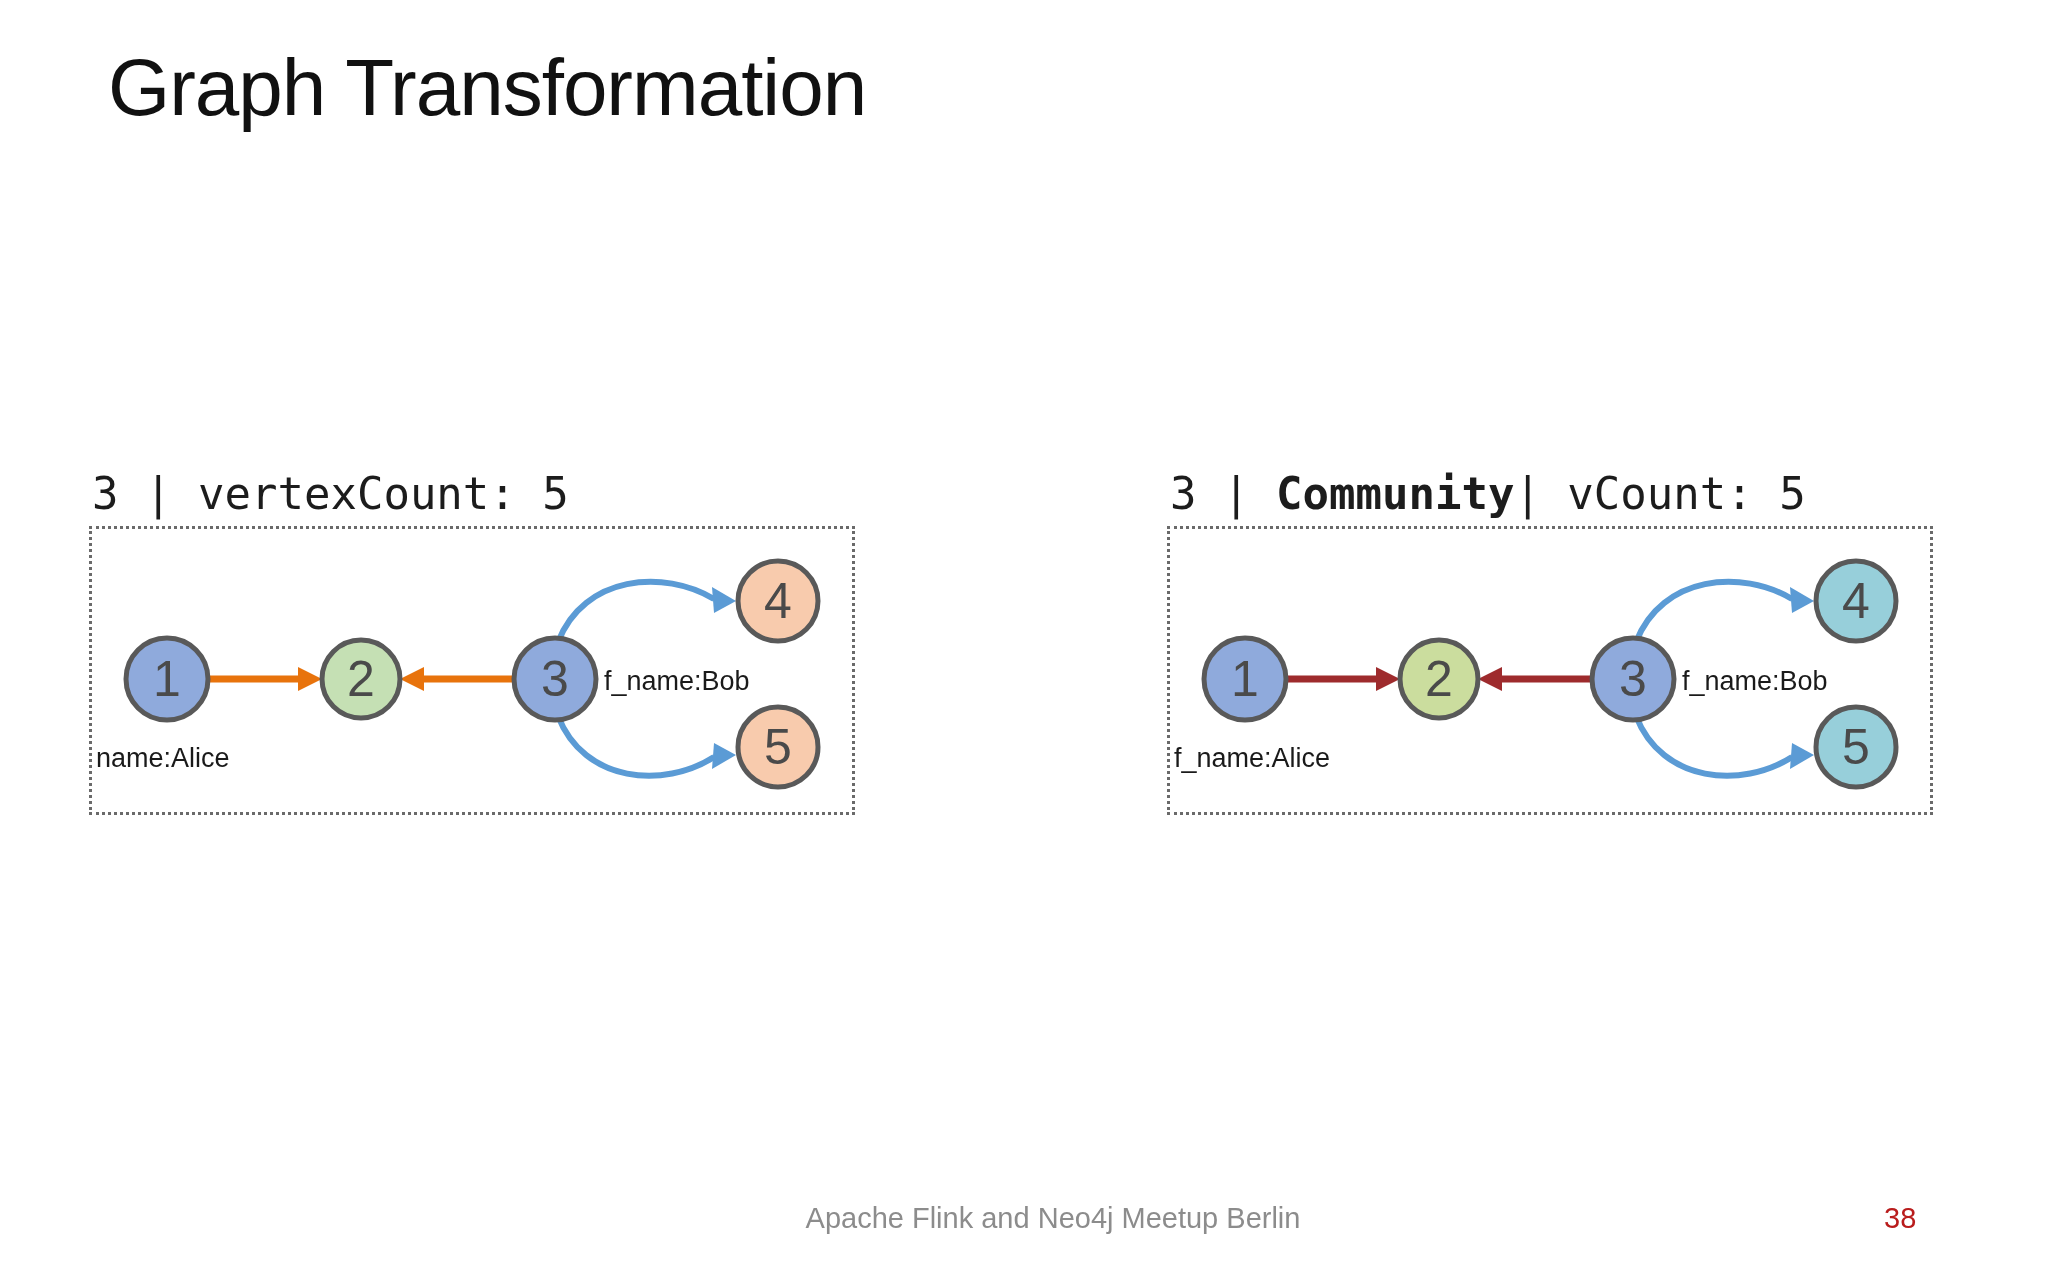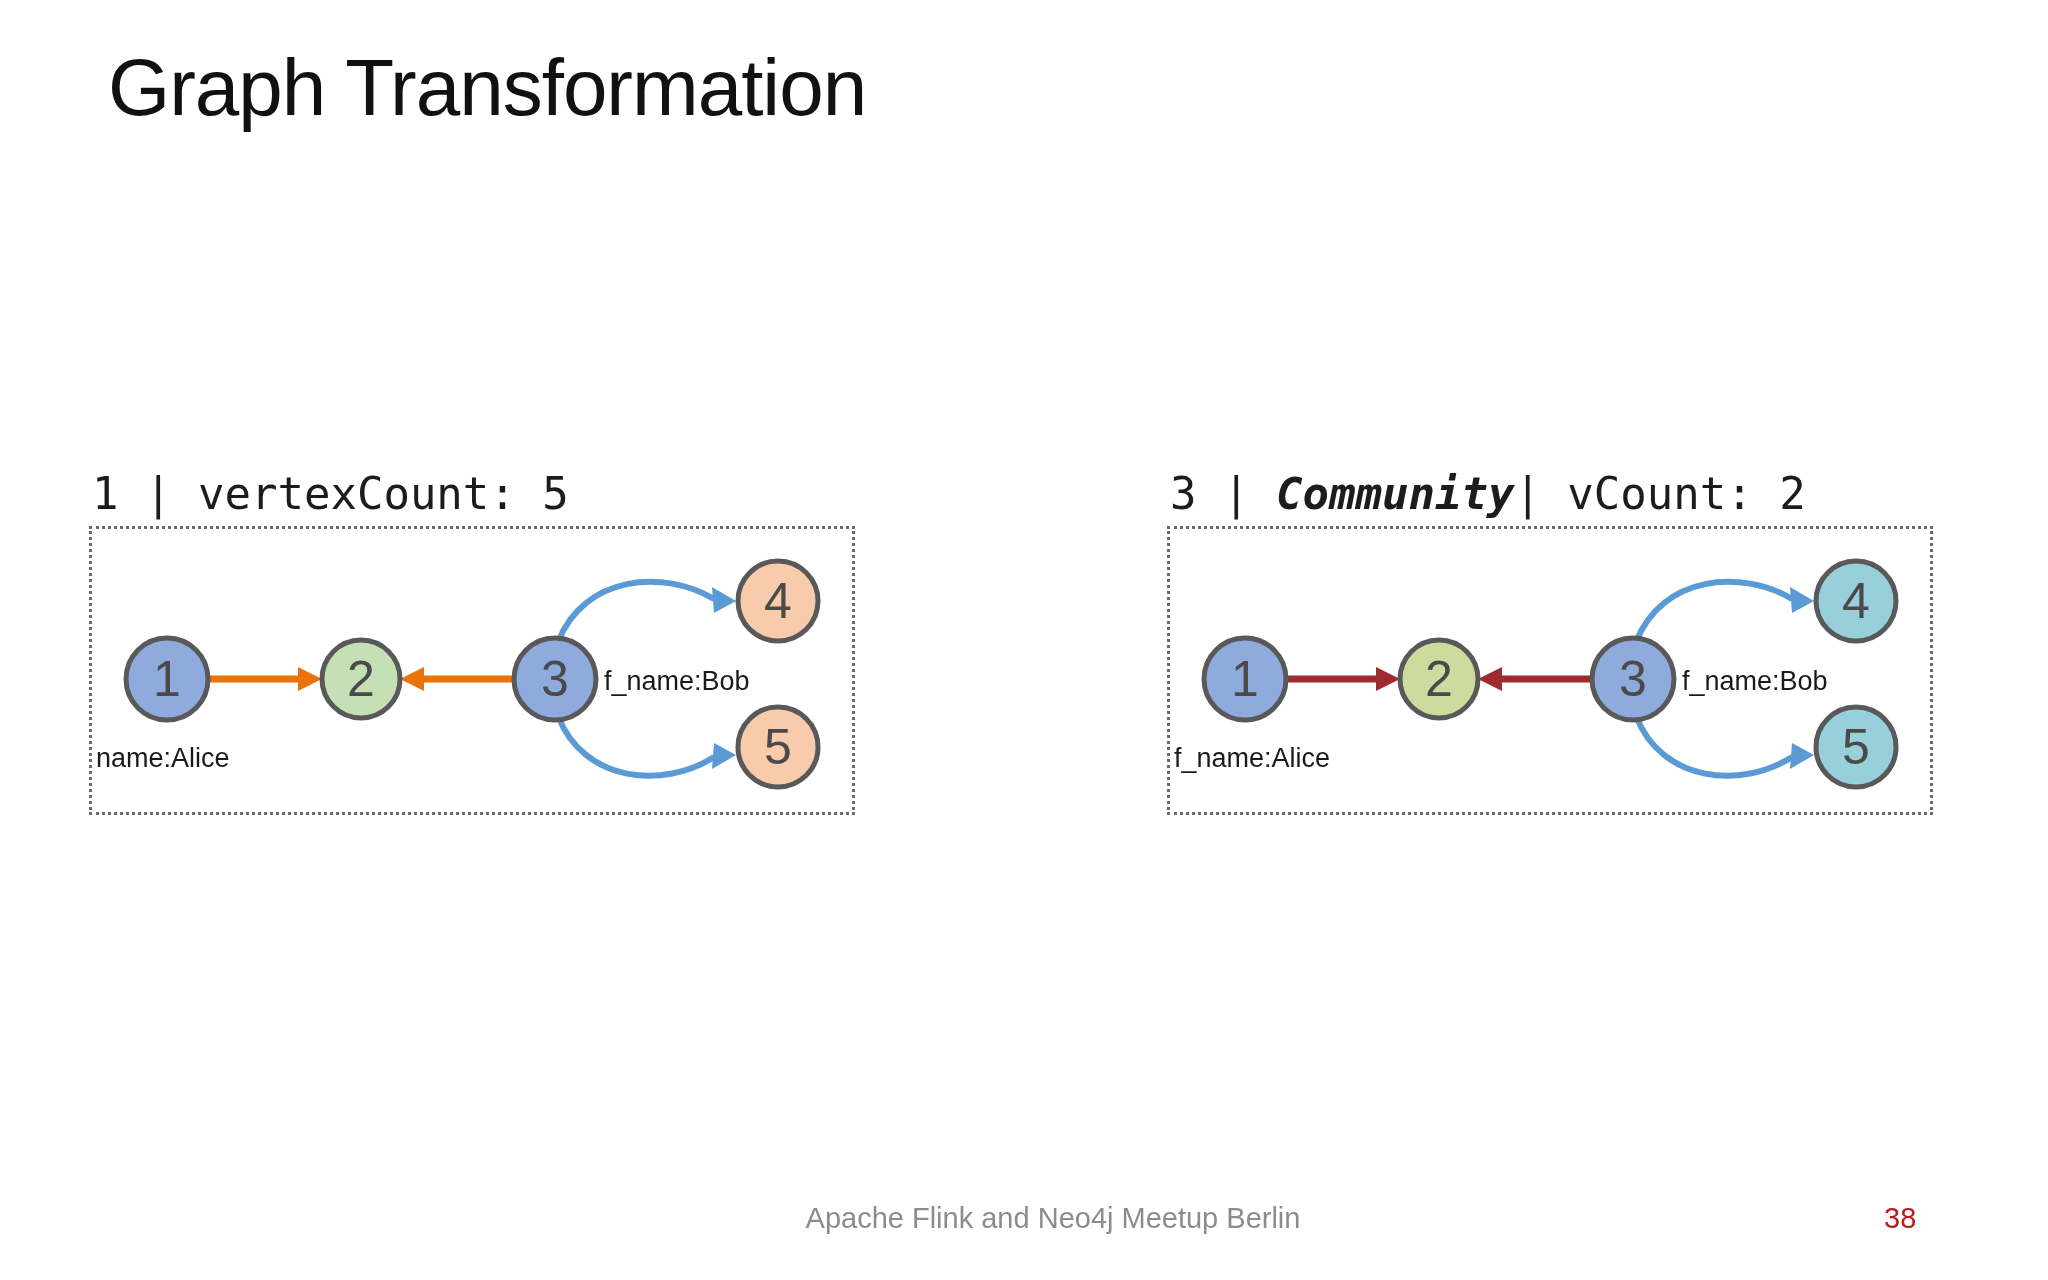--- a/index.html
+++ b/index.html
@@ -4,44 +4,44 @@
 <style>
   html,body{margin:0;padding:0;background:#ffffff;}
   .slide{position:relative;width:2048px;height:1280px;background:#ffffff;overflow:hidden;
          font-family:"Liberation Sans",sans-serif;border-radius:20px;}
   .title{position:absolute;left:108px;top:42px;font-size:80px;letter-spacing:-1px;
          color:#111111;font-weight:500;}
   .hdr{position:absolute;top:468px;font-family:"DejaVu Sans Mono","Liberation Mono",monospace;
        font-size:44px;color:#1c1c1c;white-space:pre;}
   .hdr-left{left:92px;}
   .hdr-right{left:1170px;}
-  .hdr .bold{font-weight:bold;font-style:italic;}
+  .hdr .bold{font-weight:bold;}
   .gbox{position:absolute;top:526px;width:766px;height:289px;border:3px dotted #6a6a6a;
         box-sizing:border-box;}
   .gbox-left{left:89px;}
   .gbox-right{left:1167px;}
   .graph-svg{position:absolute;left:0;top:0;width:760px;height:283px;}
   .node-label{font-family:"Liberation Sans",sans-serif;font-size:50px;fill:#4a4a4a;}
   .anno{font-family:"Liberation Sans",sans-serif;font-size:27px;fill:#1a1a1a;}
   .udf-wrap{position:absolute;left:905px;top:599px;width:240px;height:166px;}
   .udf-label-svg{font-family:"Liberation Sans",sans-serif;font-size:44px;fill:#262626;}
   .footer-credit{position:absolute;left:0;top:1202px;width:2048px;text-align:center;
                  font-size:29px;color:#8c8c8c;padding-left:29px;}
   .footer-page{position:absolute;left:1884px;top:1202px;font-size:29px;color:#b91c1c;}
 </style>
 </head>
 <body>
 
 <div class="slide">
 
   <div class="title">Graph Transformation</div>
 
-  <div class="hdr hdr-left"><span>1 | vertexCount: 5</span><span class="bold"></span><span></span></div>
+  <div class="hdr hdr-left"><span>3 | vertexCount: 5</span><span class="bold"></span><span></span></div>
 
-  <div class="hdr hdr-right"><span>3 | </span><span class="bold">Community</span><span>| vCount: 2</span></div>
+  <div class="hdr hdr-right"><span>3 | </span><span class="bold">Community</span><span>| vCount: 5</span></div>
 
   <div class="gbox gbox-left">
     <svg class="graph-svg" viewBox="0 0 760 283">
 
       <line x1="118" y1="150" x2="208" y2="150" stroke-width="7" stroke="#e8730c"></line>
       <polygon points="206,138 230,150 206,162" fill="#e8730c"></polygon>
       <line x1="332" y1="150" x2="420" y2="150" stroke-width="7" stroke="#e8730c"></line>
       <polygon points="332,138 308,150 332,162" fill="#e8730c"></polygon>
 
       <path d="M466,113 C492,46 572,40 622,70" fill="none" stroke-width="6" stroke="#5b9bd5"></path>

